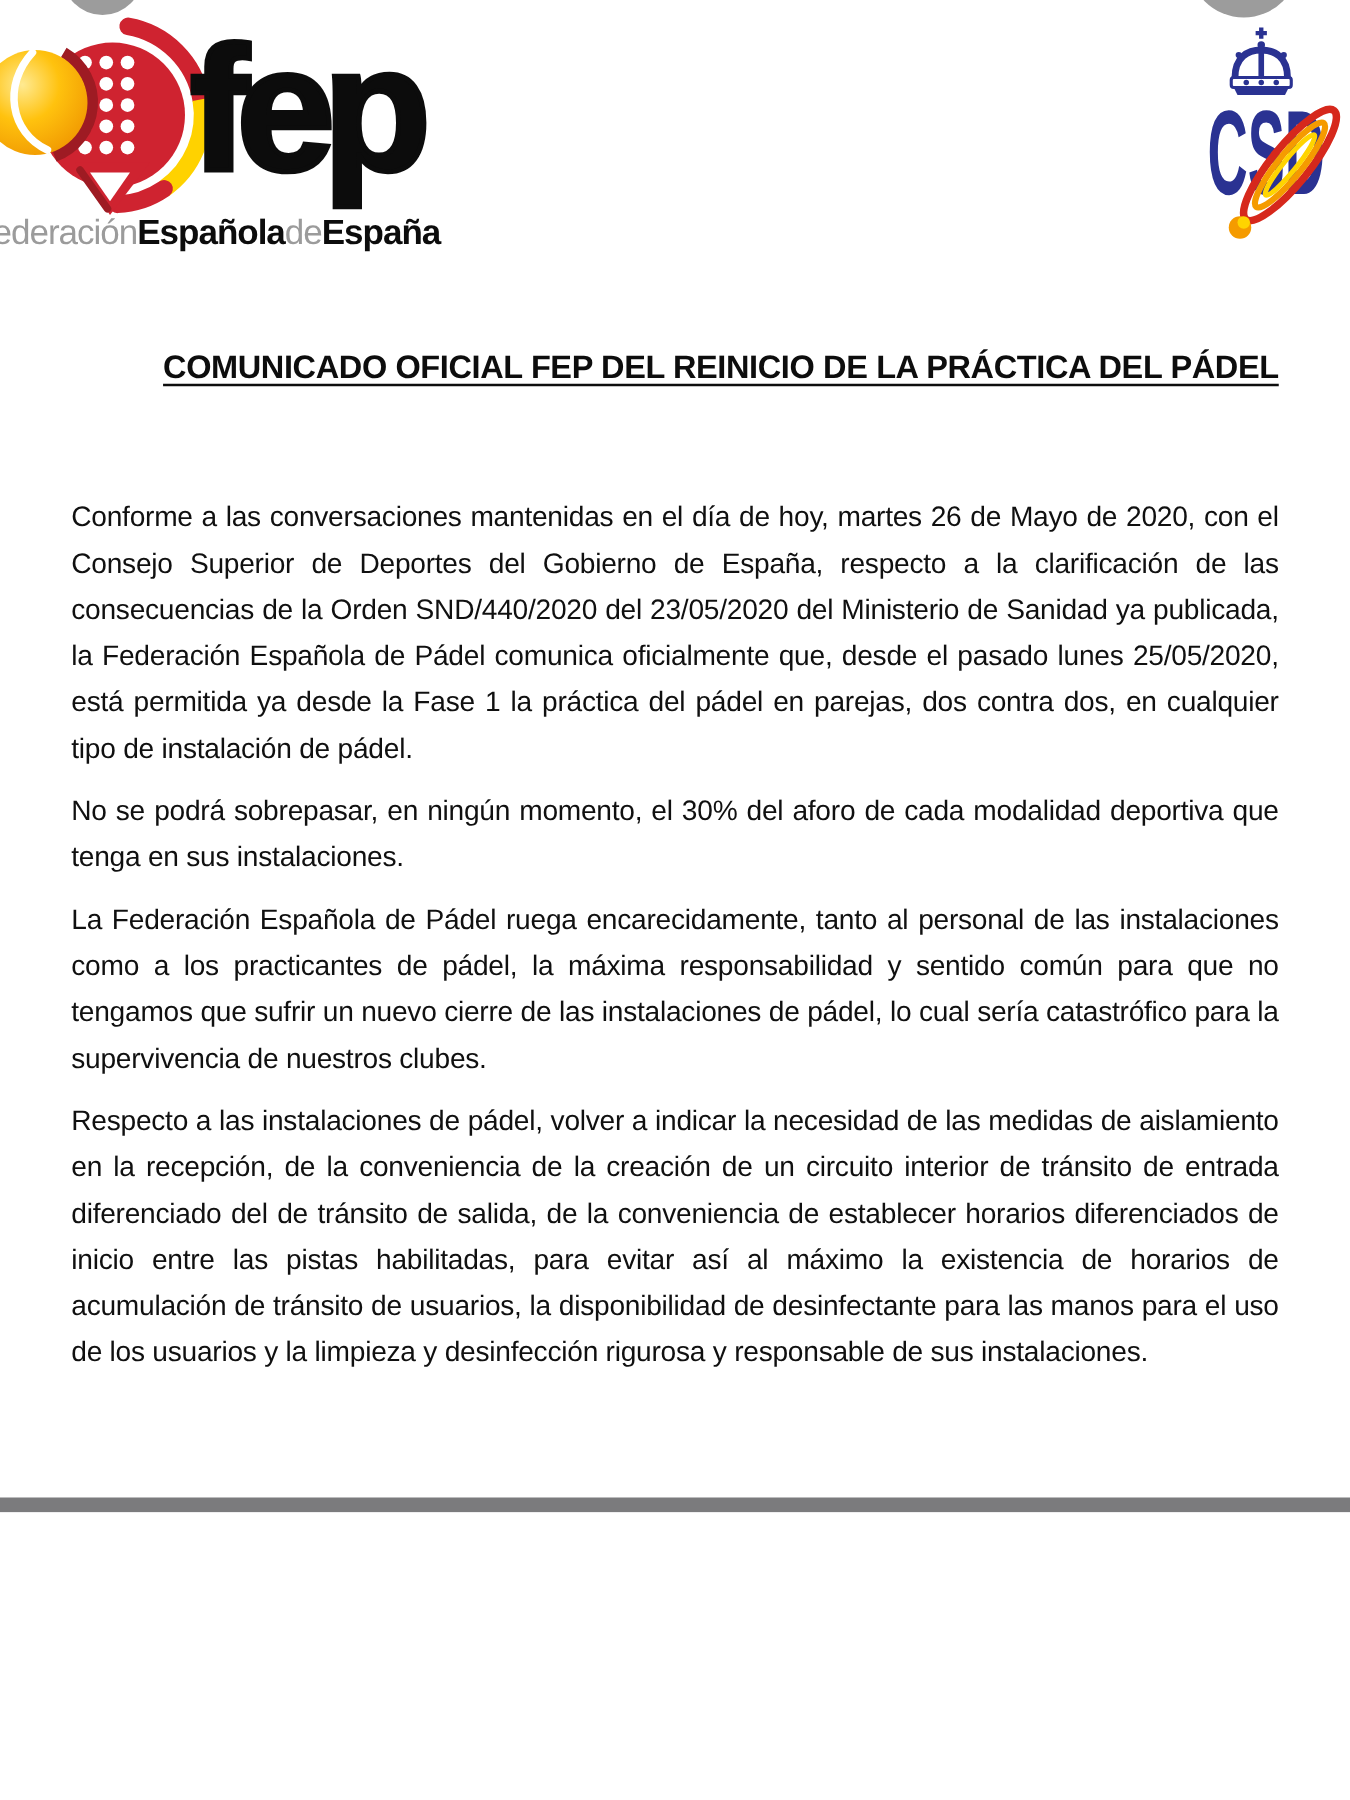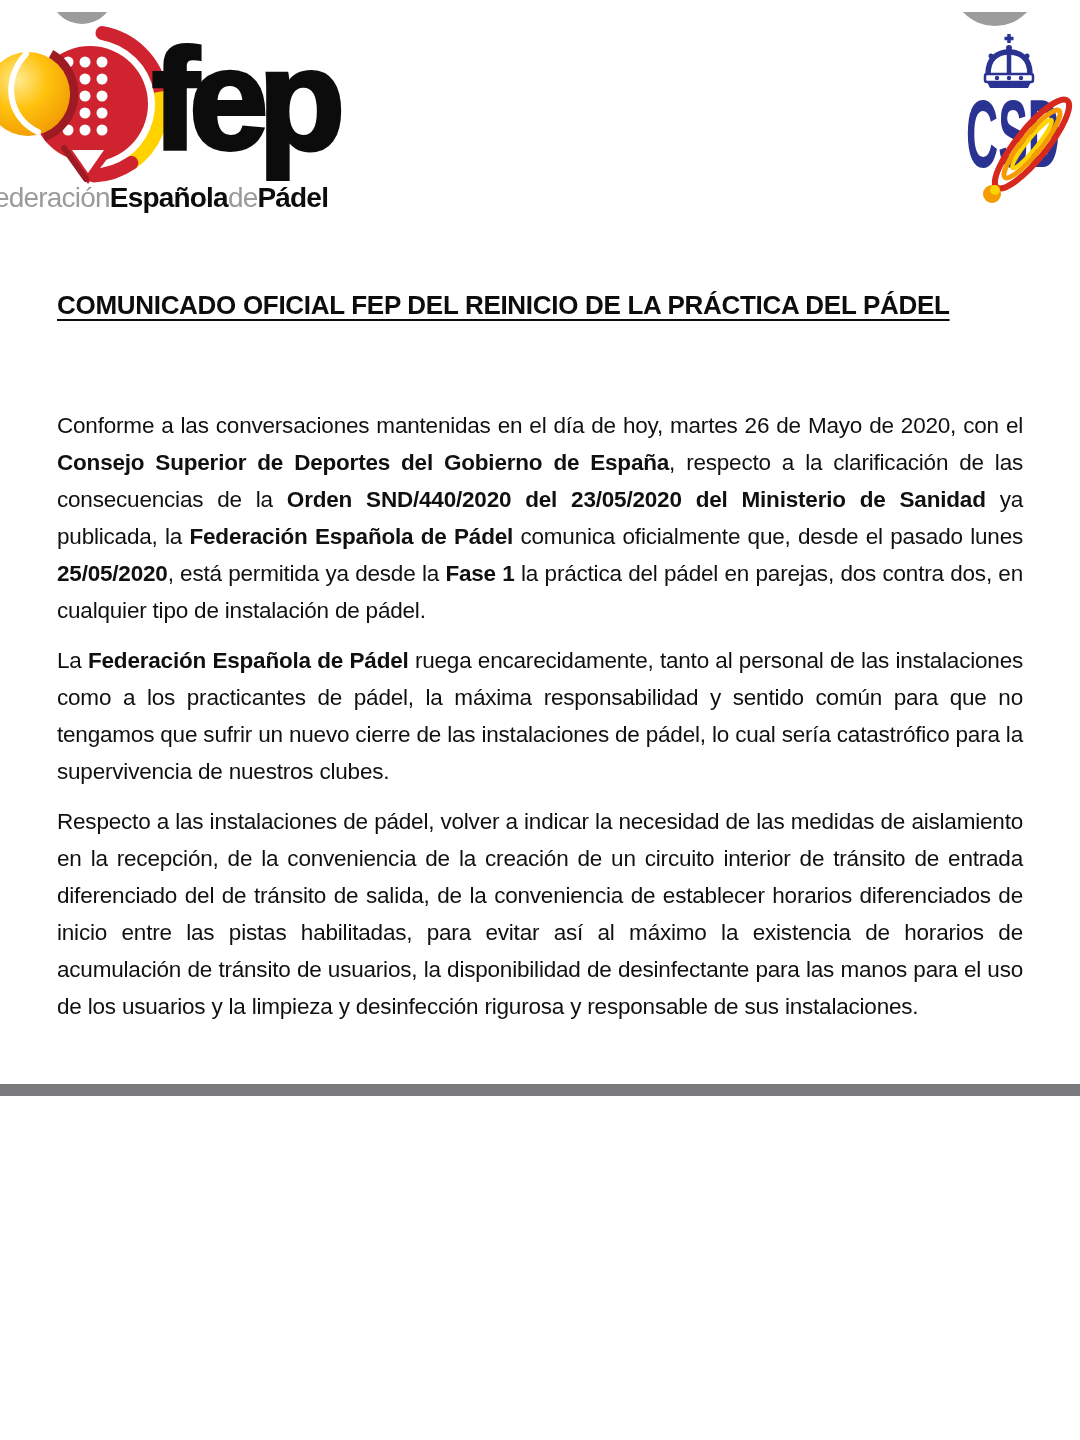--- a/index.html
+++ b/index.html
@@ -1,18 +1,18 @@
 <!DOCTYPE html>
 <html lang="es" style="--racket-red: #cf2330; --racket-dark-red: #9e1b23; --ball-yellow: #ffc20e; --flag-yellow: #ffd200; --text-black: #0c0c0c; --tagline-gray: #9b9b9b; --navy: #2a3292; --flame-red: #d6281c; --flame-orange: #f59b00; --flame-yellow: #ffd400; --top-circle-color: #9c9c9c; --bottom-bar-color: #7b7b7d;"><head>
 <meta charset="utf-8">
 <style>
   html,body{margin:0;padding:0;background:#ffffff;}
   .page{
-    position:relative;width:1080px;height:1084px;background:#ffffff;
-    overflow:hidden;font-family:"Liberation Sans",sans-serif;color:#111;margin-top:12px;
+    position:relative;width:1080px;height:1210px;background:#ffffff;
+    overflow:hidden;font-family:"Liberation Sans",sans-serif;color:#111;
   }
   
   .top-circle{position:absolute;border-radius:50%;background:var(--top-circle-color,#9c9c9c);}
   .top-circle.left{left:50px;top:-52px;width:64px;height:64px;}
   .top-circle.right{left:951px;top:-74px;width:88px;height:88px;}
 
   
   .masthead{position:absolute;left:0;top:0;width:1080px;height:235px;}
   .racket-svg{position:absolute;left:-16px;top:6px;}
   .fep-word{
@@ -26,29 +26,29 @@
     position:absolute;left:-6px;top:170px;
     font-size:28px;font-weight:bold;letter-spacing:-0.8px;white-space:nowrap;
     color:var(--text-black,#0c0c0c);
   }
   .tagline .muted{color:var(--tagline-gray,#9b9b9b);font-weight:normal;}
   .csd-svg{position:absolute;left:946px;top:12px;}
 
   
   .doc{position:absolute;left:57px;top:278px;width:966px;}
   .doc-title{
-    margin:0 0 86px 0;font-size:26px;font-weight:bold;text-align:left;
+    margin:0 0 86px 0;font-size:26px;font-weight:bold;text-align:right;
     letter-spacing:-0.3px;text-decoration:underline;text-underline-offset:5px;
     text-decoration-thickness:2px;color:#0d0d0d;
   }
   .doc p{
     margin:0 0 13px 0;font-size:22.5px;line-height:37px;
     text-align:justify;letter-spacing:-0.2px;color:#101010;
   }
-  .doc p .b{font-weight:bold;}
+  .doc p .b{font-weight:normal;}
 
   .bottom-bar{
     position:absolute;left:0;bottom:0;width:1080px;height:12px;
     background:var(--bottom-bar-color,#7b7b7d);
   }
 </style>
 </head>
 <body>
 
 <div class="page">
@@ -98,21 +98,21 @@
       <path d="M67,36 A46 46 0 0 1 59.7,119" fill="none" style="stroke:var(--racket-dark-red,#9e1b23)" stroke-width="9"></path>
 
       <g>
         <circle cx="44" cy="76" r="42" fill="url(#ballGrad)"></circle>
         <path d="M54,114 C24,100 18,62 42,36" fill="none" stroke="#ffffff" stroke-width="6" stroke-linecap="round"></path>
       </g>
     </svg>
 
     <div class="fep-word">fep</div>
 
-    <div class="tagline"><span class="muted">ederación</span><span class="b">Española</span><span class="muted">de</span><span class="b">Pádel</span></div>
+    <div class="tagline"><span class="muted">ederación</span><span class="b">Española</span><span class="muted">de</span><span class="b">España</span></div>
 
     <svg class="csd-svg" width="134" height="192" viewBox="0 0 134 192" aria-hidden="true">
 
       <g style="stroke:var(--navy,#2a3292)" fill="none">
         <path d="M63,10 v9 M58.5,14.5 h9" stroke-width="3.5"></path>
         <path d="M42,50 C42,34 52,28 63,28 C74,28 84,34 84,50" stroke-width="5.5"></path>
         <path d="M63,28 V50" stroke-width="4.5"></path>
         <circle cx="45" cy="32" r="2.5" style="fill:var(--navy,#2a3292)" stroke="none"></circle>
         <circle cx="63" cy="24" r="3" style="fill:var(--navy,#2a3292)" stroke="none"></circle>
         <circle cx="81" cy="32" r="2.5" style="fill:var(--navy,#2a3292)" stroke="none"></circle>
@@ -131,18 +131,19 @@
         <ellipse cx="86" cy="120" rx="31" ry="5" fill="none" style="stroke:var(--flame-yellow,#ffd400)" stroke-width="4"></ellipse>
       </g>
       <circle cx="46" cy="170" r="9" style="fill:var(--flame-orange,#f59b00)"></circle>
       <circle cx="49" cy="166" r="5" style="fill:var(--flame-yellow,#ffd400)"></circle>
     </svg>
   </header>
 
   <main class="doc">
     <h1 class="doc-title">COMUNICADO OFICIAL FEP DEL REINICIO DE LA PRÁCTICA DEL PÁDEL</h1>
     <p><span>Conforme a las conversaciones mantenidas en el día de hoy, martes 26 de Mayo de 2020, con el </span><span class="b">Consejo Superior de Deportes del Gobierno de España</span><span>, respecto a la clarificación de las consecuencias de la </span><span class="b">Orden SND/440/2020 del 23/05/2020 del Ministerio de Sanidad</span><span> ya publicada, la </span><span class="b">Federación Española de Pádel</span><span> comunica oficialmente que, desde el pasado lunes </span><span class="b">25/05/2020</span><span>, está permitida ya desde la </span><span class="b">Fase 1</span><span> la práctica del pádel en parejas, dos contra dos, en cualquier tipo de instalación de pádel.</span></p>
+    <p><span>No se podrá sobrepasar, en ningún momento, el 30% del aforo de cada modalidad deportiva que tenga en sus instalaciones.</span></p>
     <p><span>La </span><span class="b">Federación Española de Pádel</span><span> ruega encarecidamente, tanto al personal de las instalaciones como a los practicantes de pádel, la máxima responsabilidad y sentido común para que no tengamos que sufrir un nuevo cierre de las instalaciones de pádel, lo cual sería catastrófico para la supervivencia de nuestros clubes.</span></p>
     <p><span>Respecto a las instalaciones de pádel, volver a indicar la necesidad de las medidas de aislamiento en la recepción, de la conveniencia de la creación de un circuito interior de tránsito de entrada diferenciado del de tránsito de salida, de la conveniencia de establecer horarios diferenciados de inicio entre las pistas habilitadas, para evitar así al máximo la existencia de horarios de acumulación de tránsito de usuarios, la disponibilidad de desinfectante para las manos para el uso de los usuarios y la limpieza y desinfección rigurosa y responsable de sus instalaciones.</span></p>
   </main>
 
   <div class="bottom-bar"></div>
 </div>
 
 </body></html>

